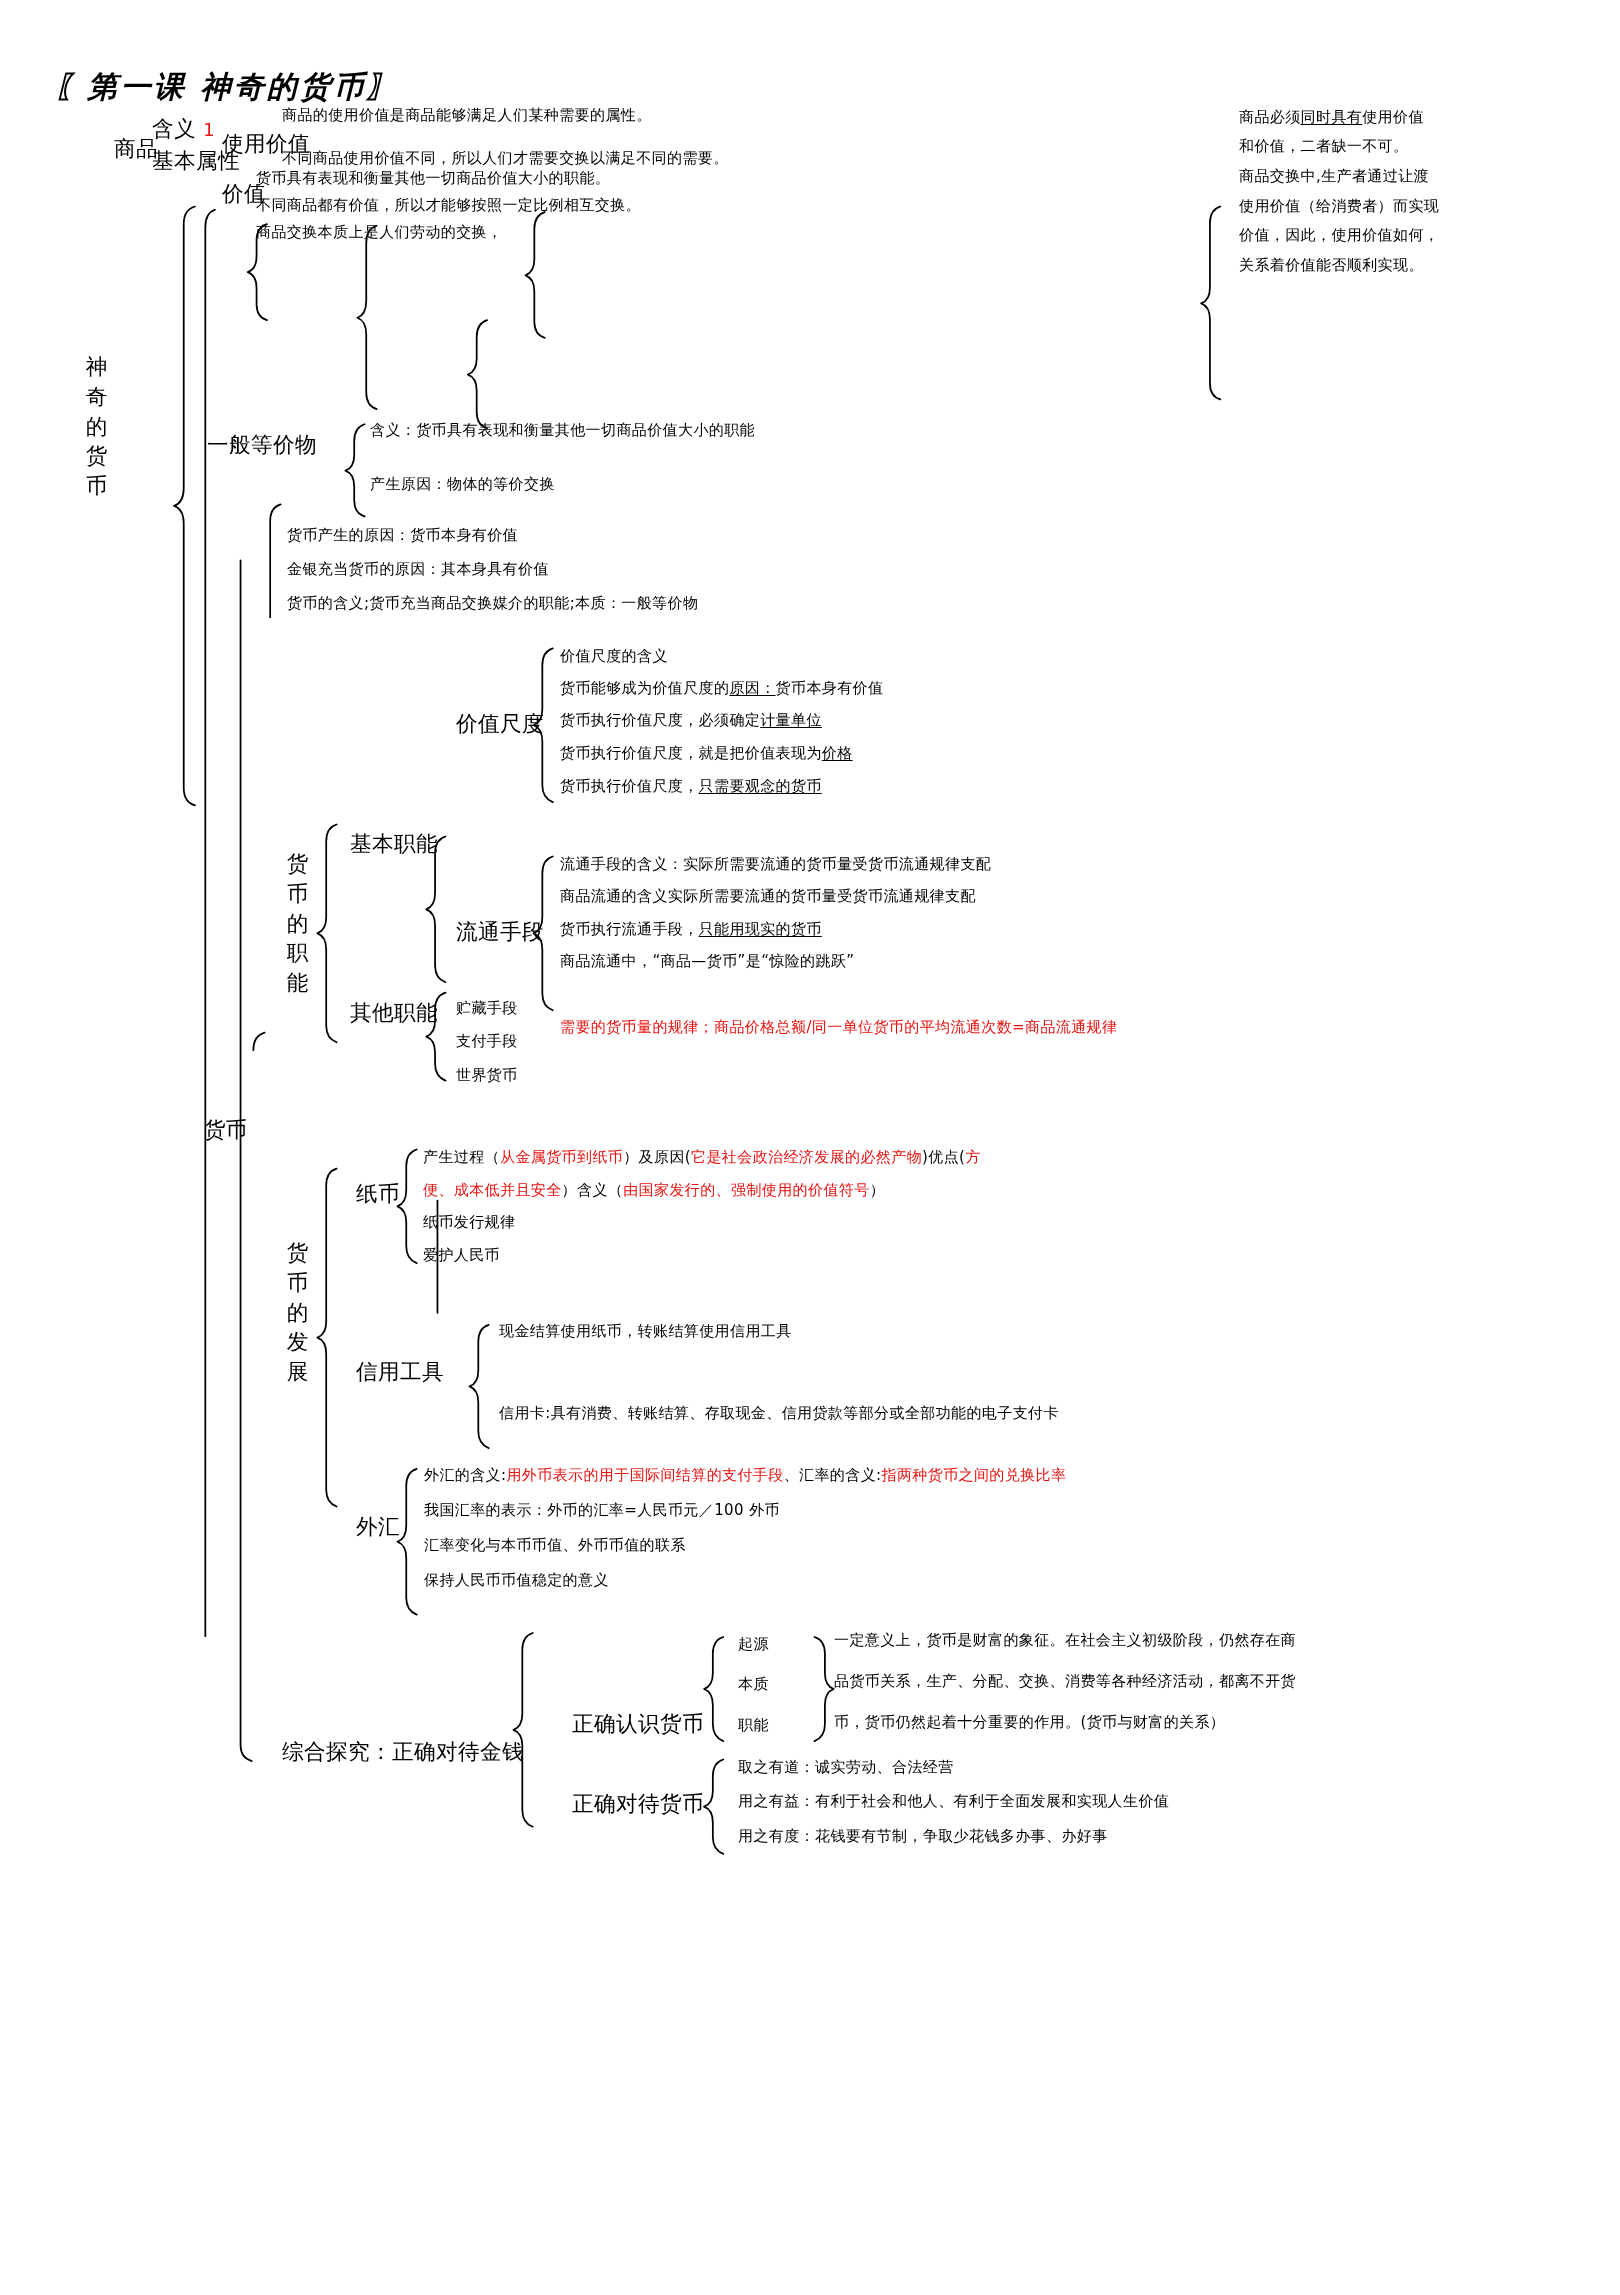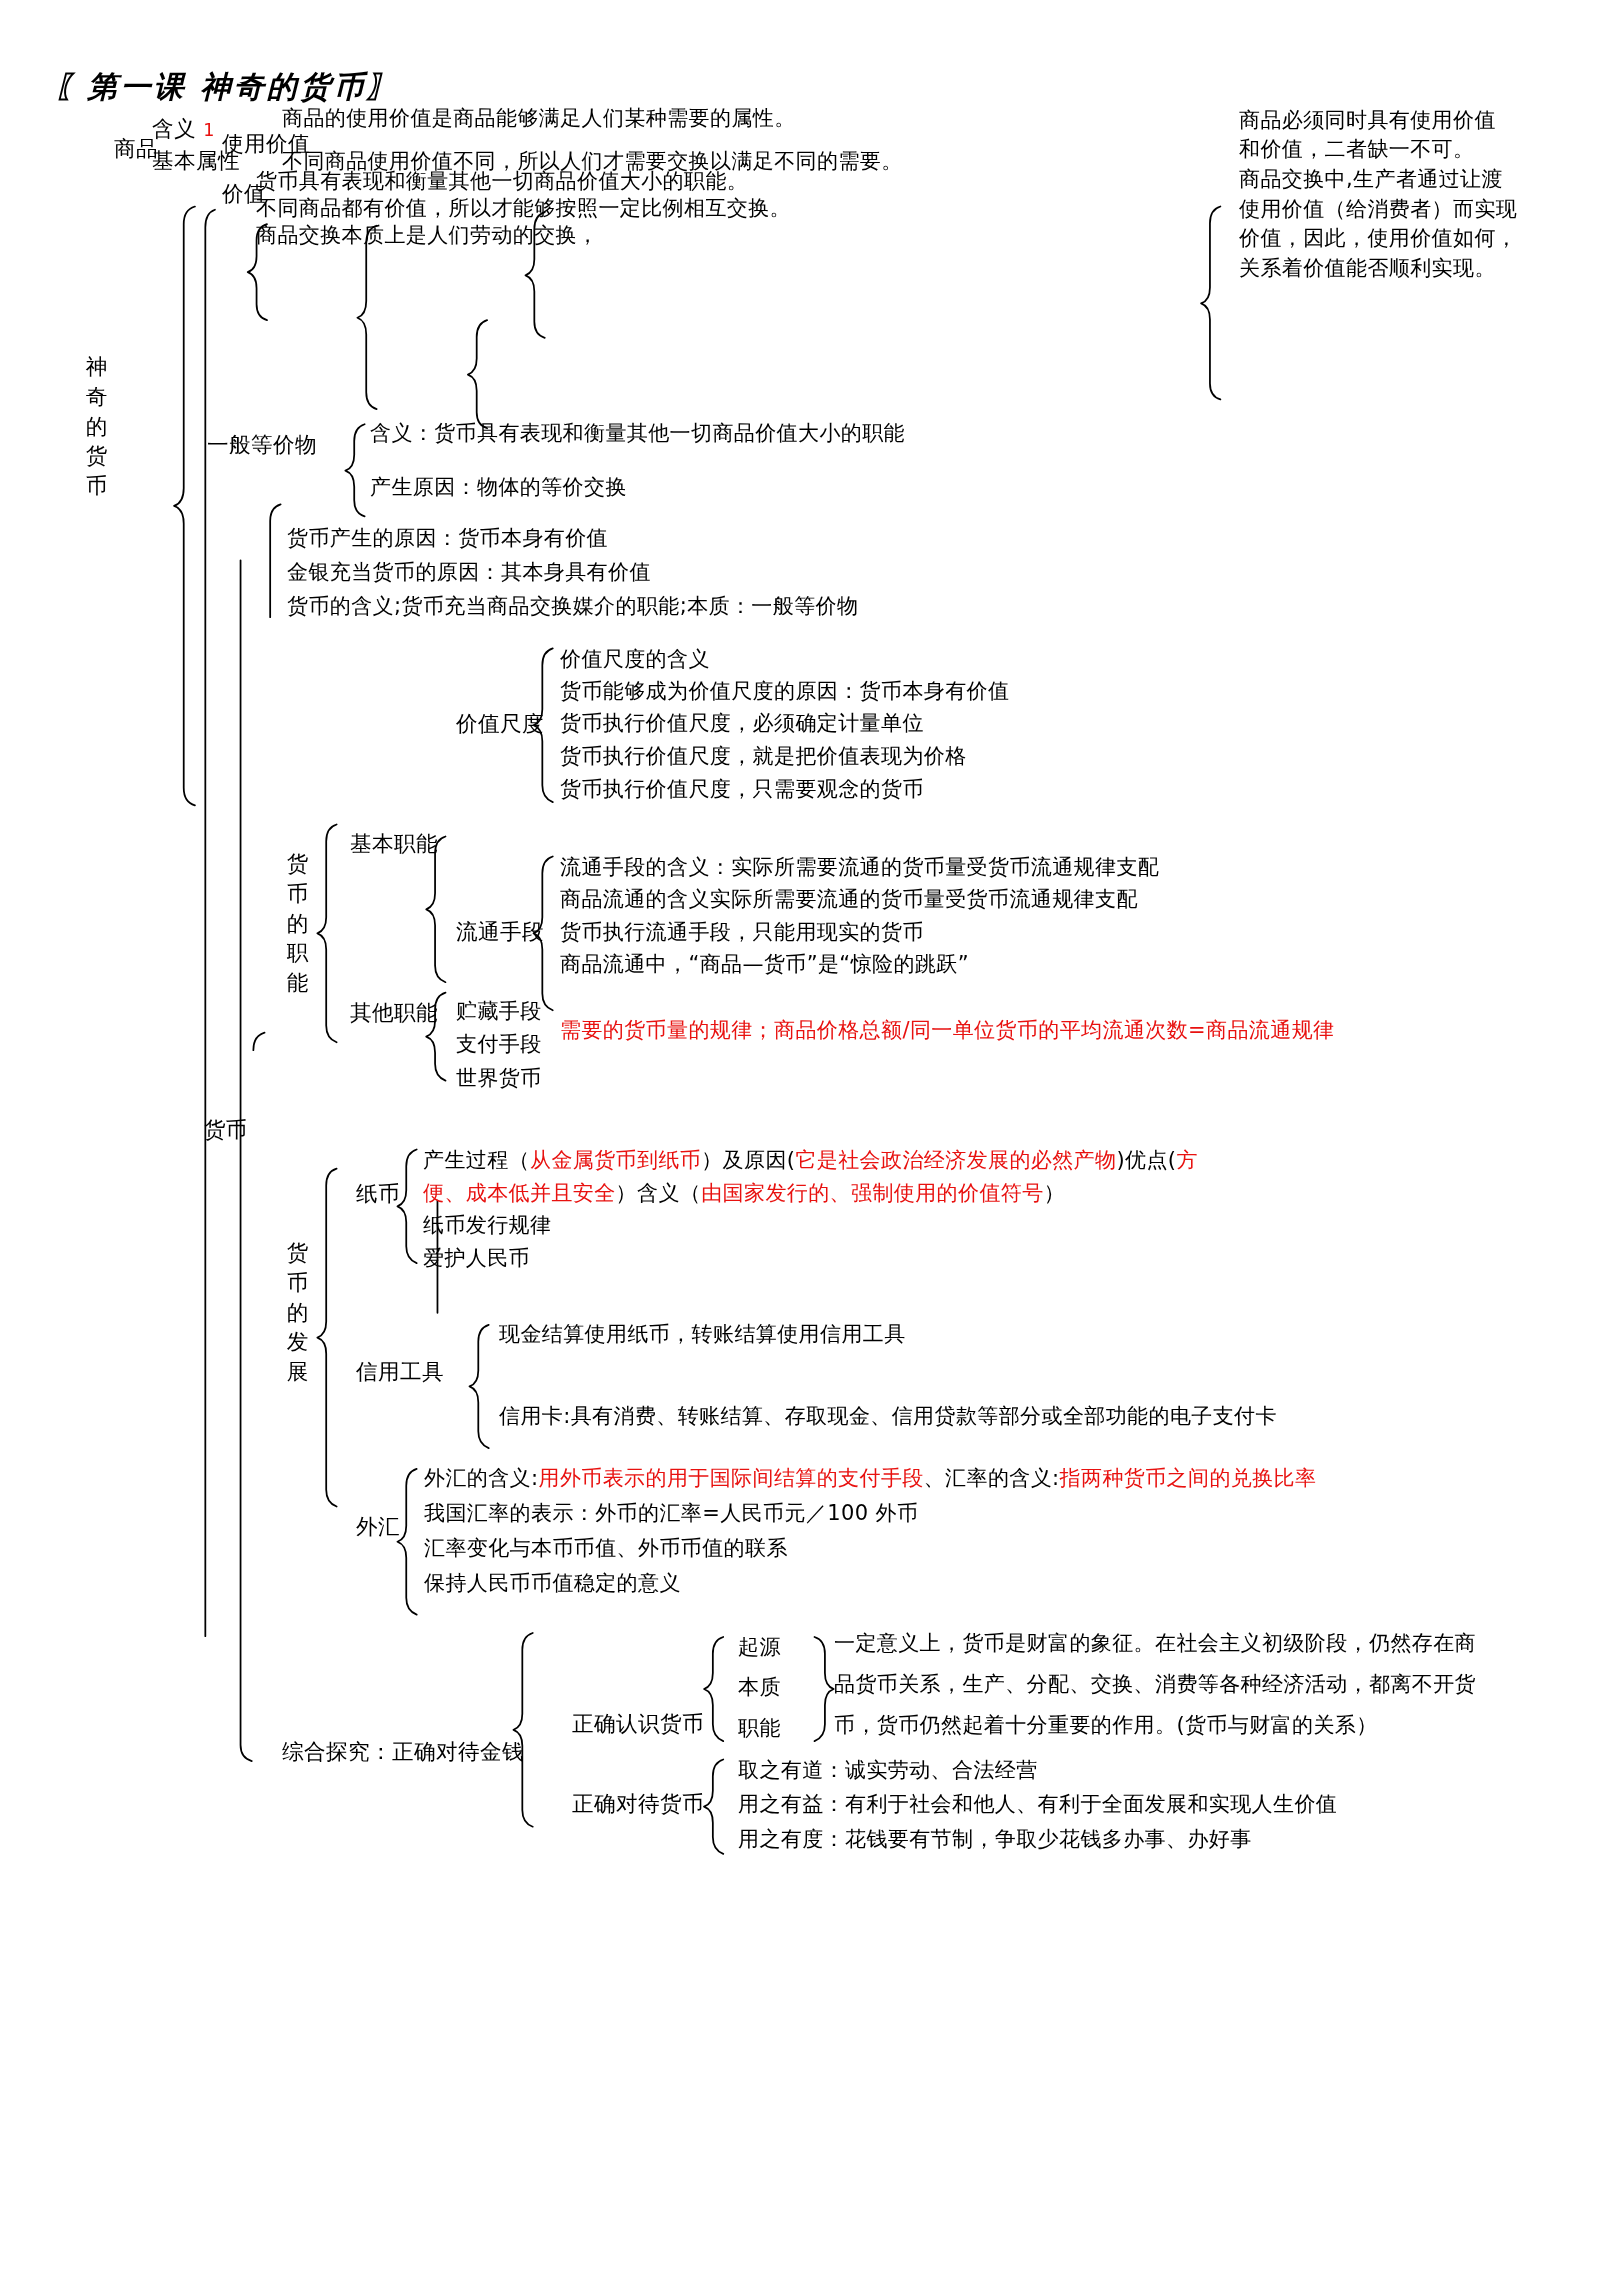--- a/index.html
+++ b/index.html
@@ -8,29 +8,29 @@
     font-family:"DejaVu Sans","Liberation Sans",sans-serif;
     color:#000;
     position:relative;
     overflow:hidden;
   }
   .page{position:relative;width:1621px;height:2295px;padding-left:44px;}
 
   
   .t{position:absolute;white-space:nowrap;line-height:1.0;letter-spacing:0.4px;}
   .red{color:#e8110f;}
-  .u{text-underline-offset:2.4px;}
+  .u{text-decoration:underline;text-underline-offset:2.4px;}
 
   .title{
     font-size:30px;font-weight:700;font-style:italic;
     letter-spacing:3.2px;
   }
 
   .node{font-size:21.6px;}
-  .leaf{font-size:21px;}
+  .leaf{font-size:15px;}
 
   
   .vert{
     position:absolute;
     font-size:21.6px;
     line-height:1.38;
     text-align:center;
     white-space:pre-line;
     width:27px;
   }

